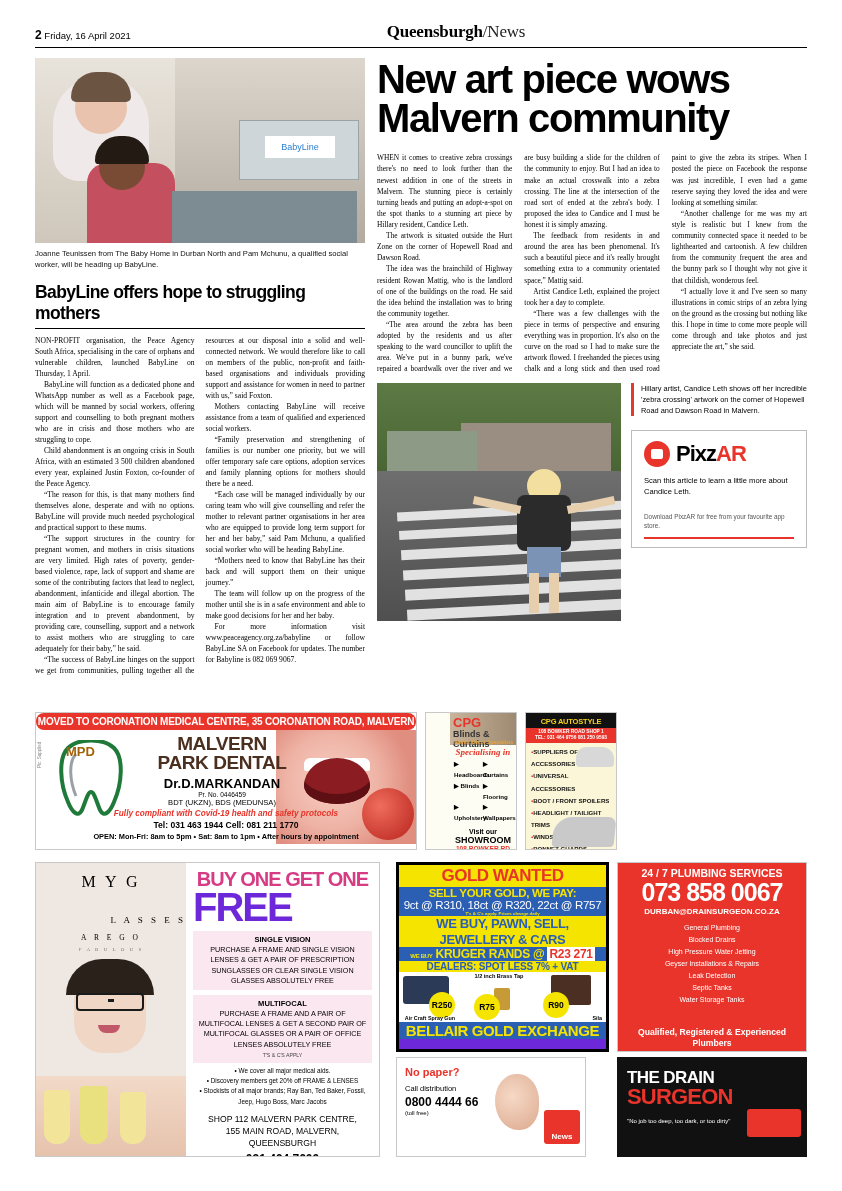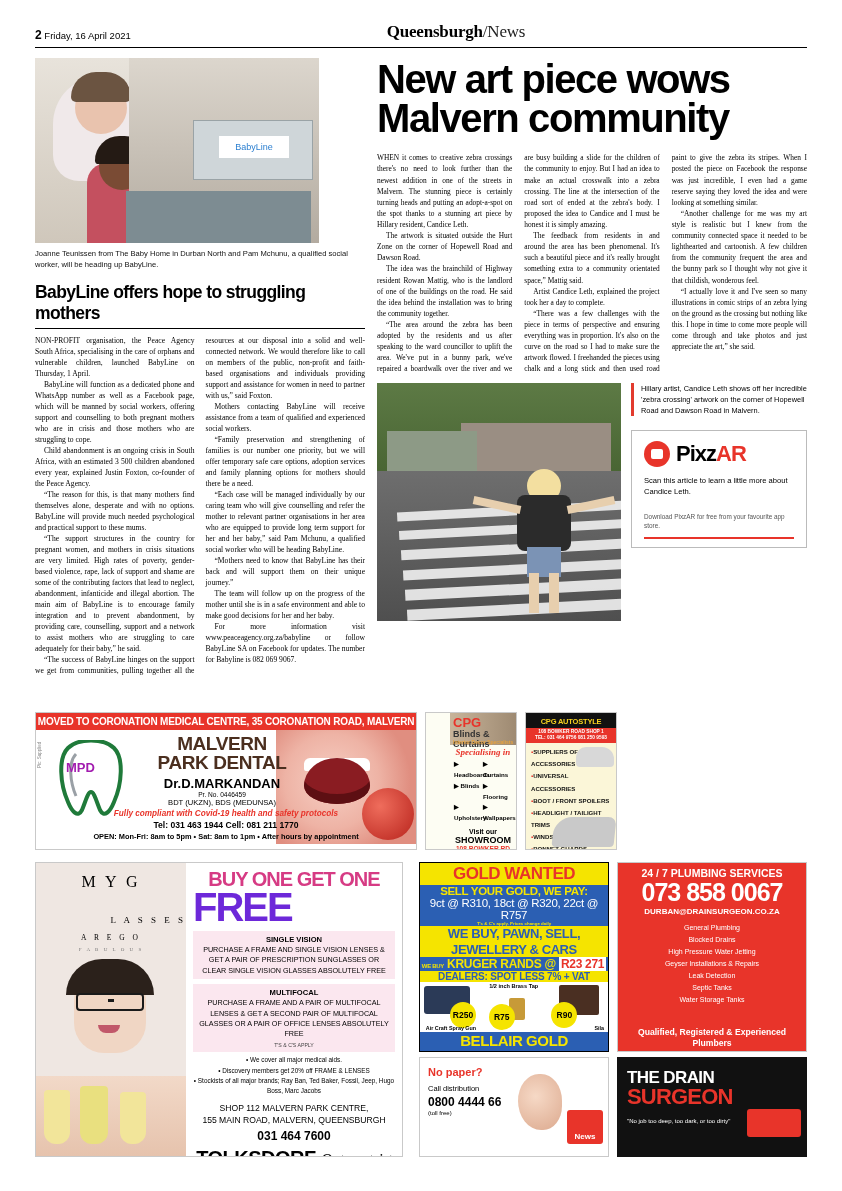--- a/index.html
+++ b/index.html
@@ -23,21 +23,21 @@
   .mh-center .bold { font-weight:bold; }
   .mh-center .light { font-weight:normal; color:#222; }
   .rule { height:1px; background:#000; margin-top:5px; }
 
   
   .top { display:flex; gap:12px; margin-top:10px; }
   .left-col { width:330px; }
   .right-col { flex:1; }
 
   
-  .photo1 { width:284px; height:185px; position:relative; overflow:hidden;
+  .photo1 { width:330px; height:185px; position:relative; overflow:hidden;
             background:linear-gradient(#b9c6cc,#9aa9b0); }
   .cap { font-family:"Liberation Sans", sans-serif; font-size:7.6px; line-height:1.45;
          margin-top:5px; color:#111; }
 
   .sub-head { font-family:"Liberation Sans", sans-serif; font-weight:bold; font-size:17.5px;
               letter-spacing:-.6px; margin:12px 0 4px; }
   .hr-thin { height:1px; background:#000; margin-bottom:6px; }
 
   .two-col { column-count:2; column-gap:11px; font-size:7.6px; line-height:1.45;
              text-align:justify; font-family:"Liberation Serif", serif; }
@@ -74,21 +74,21 @@
   .pixz-bar { height:2.5px; background:#e8342a; margin-top:6px; }
 
   
   .ads { position:absolute; left:35px; right:35px; top:712px; }
   .ad-row { display:flex; gap:8px; }
 
   
   .ad-dental { width:382px; height:138px; border:1px solid #c9c9c9; position:relative; overflow:hidden;
                background:#fff; }
   .dent-banner { background:#e8342a; color:#fff; font-family:"Liberation Sans", sans-serif;
-                 font-weight:bold; font-size:10px; text-align:center; padding:3px 0; letter-spacing:-.2px; }
+                 font-weight:bold; font-size:10px; text-align:center; padding:3px 0; letter-spacing:-.2px;border-radius:8px; }
   .dent-body { position:relative; height:114px; }
   .dent-mouth { position:absolute; right:0; top:0; width:140px; height:114px;
                 background:radial-gradient(circle at 40% 45%, #f7cfc4 0%, #eeb3a5 45%, #e08e80 75%); }
   .dent-mouth::after { content:""; position:absolute; left:28px; top:28px; width:66px; height:46px;
                        border-radius:50%/60% 60% 40% 40%; background:#8a1c22; box-shadow:inset 0 -12px 0 -2px #5d0f13; }
   .dent-mouth .teeth { position:absolute; left:28px; top:28px; width:66px; height:13px;
                        background:#fff; border-radius:6px 6px 2px 2px; }
   .dent-apple { position:absolute; right:2px; bottom:4px; width:52px; height:52px; border-radius:50%;
                 background:radial-gradient(circle at 35% 35%, #ef6d5c, #b8231c); }
   .tooth { position:absolute; left:18px; top:10px; width:74px; height:82px; }
@@ -169,21 +169,21 @@
   .opt-blk .ttl { font-weight:bold; display:block; font-size:7.6px;}
   .opt-tc { text-align:center; font-family:"Liberation Sans", sans-serif; font-size:5.2px; margin-top:2px; color:#444;}
   .opt-bul { font-family:"Liberation Sans", sans-serif; font-size:6.4px; text-align:center; line-height:1.6; margin-top:3px;}
   .opt-shop{ text-align:center; font-family:"Liberation Sans", sans-serif; font-size:8.6px; margin-top:6px; line-height:1.4;}
   .opt-tel { text-align:center; font-family:"Liberation Sans", sans-serif; font-weight:bold; font-size:12px; margin-top:3px;}
   .opt-brand{ text-align:center; margin-top:4px; font-family:"Liberation Sans", sans-serif;
               font-weight:bold; font-size:20px; letter-spacing:-.5px;}
   .opt-brand em { font-family:"Liberation Serif", serif; font-style:italic; font-weight:normal; font-size:16px;}
 
   
-  .ad-gold { width:190px; height:190px; border:1px solid #000000; background:#a16207; position:relative; overflow:hidden;}
+  .ad-gold { width:213px; height:190px; border:3px solid #000000; background:#6d28d9; position:relative; overflow:hidden;}
   .g-title { background:#f5e400; color:#e8342a; font-family:"Liberation Sans", sans-serif; font-weight:bold;
              font-size:17px; text-align:center; letter-spacing:-.5px; padding:1px 0; }
   .g-sell { background:#2b5fb3; color:#f5e400; font-family:"Liberation Sans", sans-serif; font-weight:bold;
             font-size:11.5px; text-align:center; letter-spacing:-.3px; }
   .g-rates{ background:#2b5fb3; color:#fff; font-family:"Liberation Sans", sans-serif; font-weight:normal;
             font-size:11.5px; text-align:center; letter-spacing:-.3px;}
   .g-tc { background:#2b5fb3; color:#f5e400; font-size:4.4px; text-align:center;
           font-family:"Liberation Sans", sans-serif; font-weight:bold;}
   .g-buy { background:#f5e400; color:#2b5fb3; font-family:"Liberation Sans", sans-serif; font-weight:bold;
            font-size:13px; text-align:center; line-height:1.04; letter-spacing:-.4px; padding:1px 0;}
@@ -363,21 +363,21 @@
         <div class="dent-banner">MOVED TO CORONATION MEDICAL CENTRE, 35 CORONATION ROAD, MALVERN</div>
         <div class="dent-body">
           <div class="dent-mouth">
               <div class="teeth"></div>
             </div>
           <div class="dent-apple"></div>
           <svg class="tooth" viewBox="0 0 74 82">
             <path d="M14 8 C4 18 6 44 14 62 C18 72 24 78 28 70 C32 60 34 52 37 52 C40 52 42 60 46 70 C50 78 56 72 60 62 C68 44 70 18 60 8 C50 -2 24 -2 14 8 Z" fill="none" stroke="#1f7a3a" stroke-width="4"></path>
             <path d="M22 14 C14 22 16 42 22 56" fill="none" stroke="#9aa0a6" stroke-width="3"></path>
           </svg>
-          <div style="position:absolute;left:30px;top:30px;font-family:'Liberation Sans',sans-serif;font-weight:bold;font-size:13px;color:#a21caf;">MPD</div>
+          <div style="position:absolute;left:30px;top:14px;font-family:'Liberation Sans',sans-serif;font-weight:bold;font-size:13px;color:#a16207;">MPD</div>
           <div class="dent-txt">
             <div class="dent-name">MALVERN</div>
             <div class="dent-name">PARK DENTAL</div>
             <div class="dent-dr">Dr.D.MARKANDAN</div>
             <div class="dent-pr">Pr. No. 0446459</div>
             <div class="dent-bdt">BDT (UKZN), BDS (MEDUNSA)</div>
           </div>
           <div class="dent-foot">
             <div class="dent-cov">Fully compliant with Covid-19 health and safety protocols</div>
             <div class="dent-tel">Tel: 031 463 1944 Cell: 081 211 1770</div>

